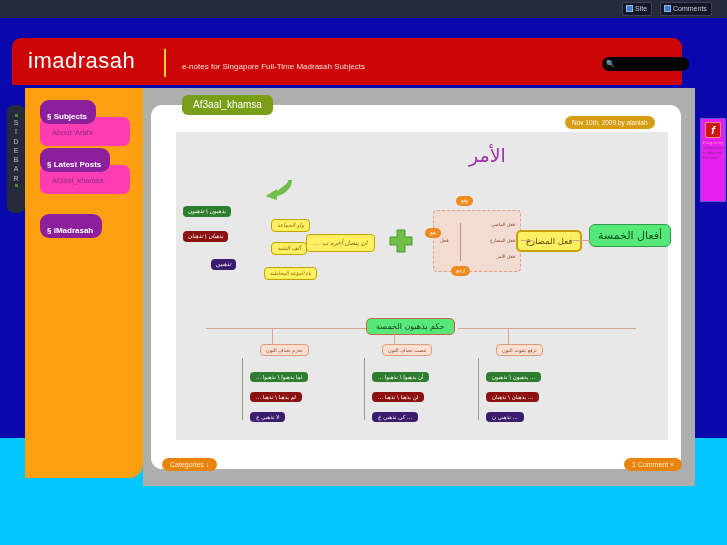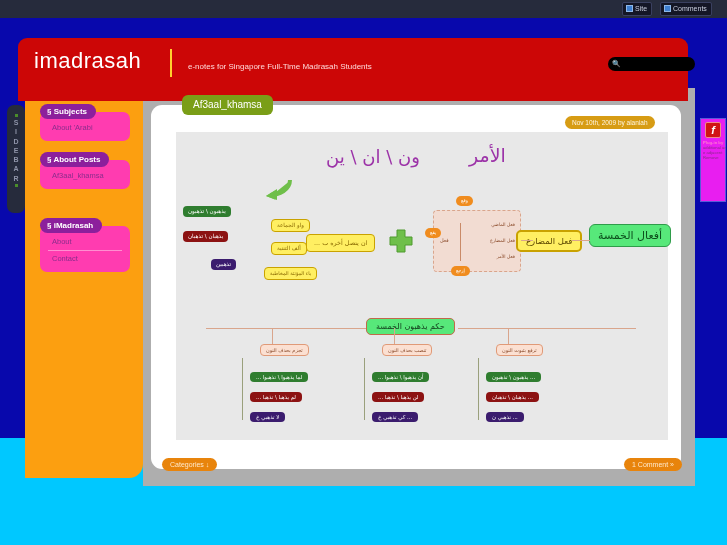--- a/index.html
+++ b/index.html
@@ -53,21 +53,21 @@
     position: absolute; left: 25px; top: 88px;
     width: 118px; height: 390px;
     background: #fc9f10; border-radius: 0 0 14px 0;
   }
 
   .widget { position: absolute; left: 15px; width: 90px; }
   .widget-title {
     position: relative; display: inline-block;
     background: #8c1f9c; color: #ffffff;
     font-size: 8px; font-weight: bold;
-    padding: 3px 9px 3px 7px; border-radius: 9px;
+    padding: 12px 9px 3px 7px; border-radius: 9px;
     white-space: nowrap; z-index: 3;
   }
   .widget-body {
     position: relative; margin-top: -7px;
     background: #ff3cb0; border-radius: 7px;
     padding: 10px 8px 7px 8px;
     z-index: 2;
   }
   .widget-link {
     display: block; color: #8c2d8c; font-size: 7.5px;
@@ -86,22 +86,22 @@
     background: #aeaeae;
   }
   #white-card {
     position: absolute; left: 8px; top: 17px;
     width: 530px; height: 364px;
     background: #ffffff; border-radius: 11px;
   }
 
   
   #red-header {
-    position: absolute; left: 18px; top: 38px;
-    width: 670px; height: 63px;
+    position: absolute; left: 12px; top: 38px;
+    width: 670px; height: 47px;
     background: #cc0606; border-radius: 9px 9px 0 0;
   }
   #brand {
     position: absolute; left: 16px; top: 10px;
     color: #ffffff; font-size: 22px; letter-spacing: 0.5px;
   }
   #brand-divider {
     position: absolute; left: 152px; top: 11px;
     width: 2px; height: 28px; background: #ffcf2e;
   }
@@ -164,20 +164,21 @@
     width: 30px; height: 22px;
   }
 
   
   .node {
     position: absolute; white-space: nowrap;
     font-size: 5.6px; color: #ffffff;
     padding: 2px 5px; border-radius: 4px;
     font-family: "DejaVu Sans", sans-serif;
     line-height: 1.3;
+    font-style: italic;
   }
   .n-green  { background: #2f7d2f; }
   .n-dred   { background: #8c1212; }
   .n-purple { background: #3b1c6e; }
   .n-yellow { background: #ffef62; color: #8a6a00; border: 1px solid #c9a200; }
   .n-orange { background: #f08c1e; color: #ffffff; border-radius: 9px; }
 
   
   #nd-l1 { left: 7px;  top: 74px;  }
   #nd-l2 { left: 7px;  top: 99px;  }
@@ -317,59 +318,54 @@
 <div id="orange-col">
 
   <div class="widget" id="w-subjects">
     <div class="widget-title">§ Subjects</div>
     <div class="widget-body">
       <a class="widget-link" href="#">About 'Arabi</a>
     </div>
   </div>
 
   <div class="widget" id="w-latest">
-    <div class="widget-title">§ About Posts</div>
+    <div class="widget-title">§ Latest Posts</div>
     <div class="widget-body">
       <a class="widget-link" href="#">Af3aal_khamsa</a>
     </div>
   </div>
 
   <div class="widget" id="w-imad">
     <div class="widget-title">§ iMadrasah</div>
-    <div class="widget-body">
-      <a class="widget-link" href="#">About</a>
-      <a class="widget-link" href="#">Contact</a>
-    </div>
   </div>
 
 </div>
 
 <div id="grey-shell">
   <div id="white-card"></div>
 </div>
 
 <div id="red-header">
   <div id="brand">imadrasah</div>
   <div id="brand-divider"></div>
-  <div id="tagline">e-notes for Singapore Full-Time Madrasah Students</div>
+  <div id="tagline">e-notes for Singapore Full-Time Madrasah Subjects</div>
   <div id="search-box">
     <span id="search-icon">🔍</span>
     <input id="search-input" type="text" placeholder="" style="">
   </div>
 </div>
 
 <div id="post-title">Af3aal_khamsa</div>
 
 <div id="post-meta">Nov 10th, 2009 by alaniah</div>
 
 <div id="mindmap">
  <div id="mm-inner">
 
   <div class="hand ar" id="hand-yadhhab">الأمر</div>
-  <div class="hand ar" id="hand-suffix">ون \ ان \ ين</div>
 
   <svg id="green-arrow" viewBox="0 0 30 22">
     <path d="M27 2 C27 13, 16 18, 7 18 L12 12 L2 18 L12 22 L7 18" fill="#6fbf4a"></path>
     <path d="M26 2 C26 12, 15 17, 6 17" stroke="#6fbf4a" stroke-width="4" fill="none"></path>
     <polygon points="2,18 13,11 13,22" fill="#6fbf4a"></polygon>
   </svg>
 
   <div class="node n-green ar" id="nd-l1">يذهبون \ تذهبون</div>
   <div class="node n-dred ar" id="nd-l2">يذهبان \ تذهبان</div>
   <div class="node n-purple ar" id="nd-l3">تذهبين</div>

